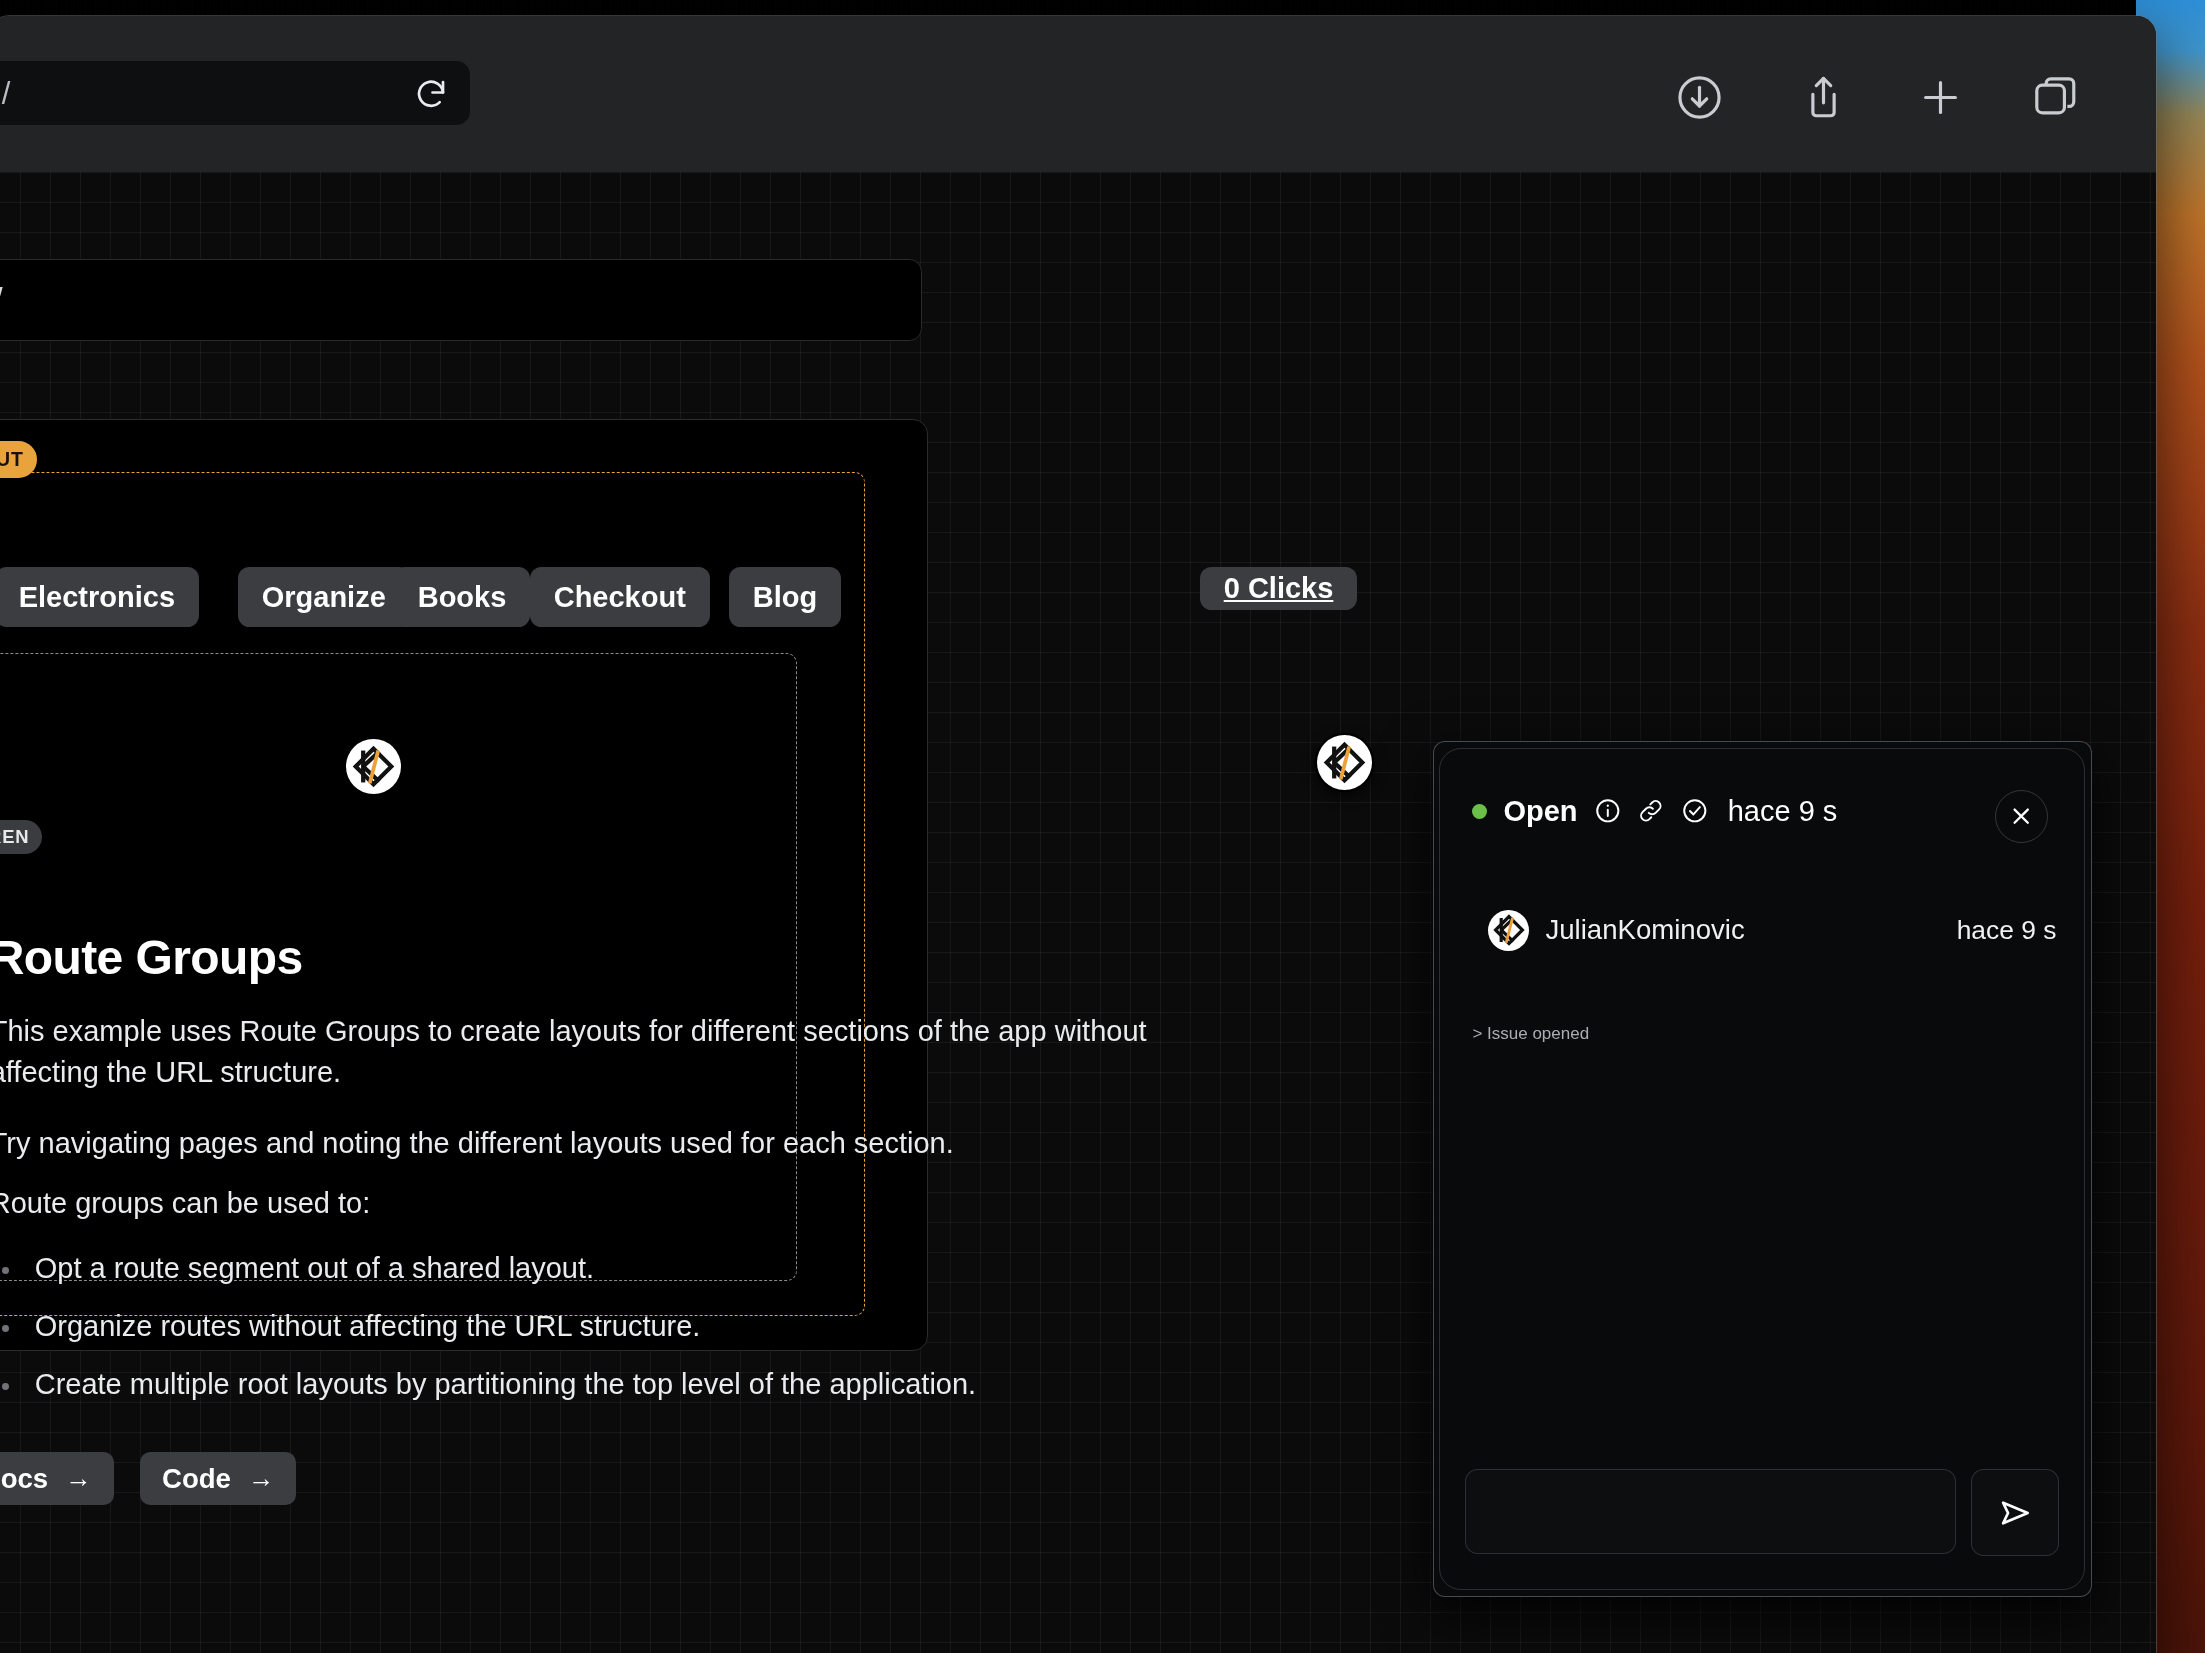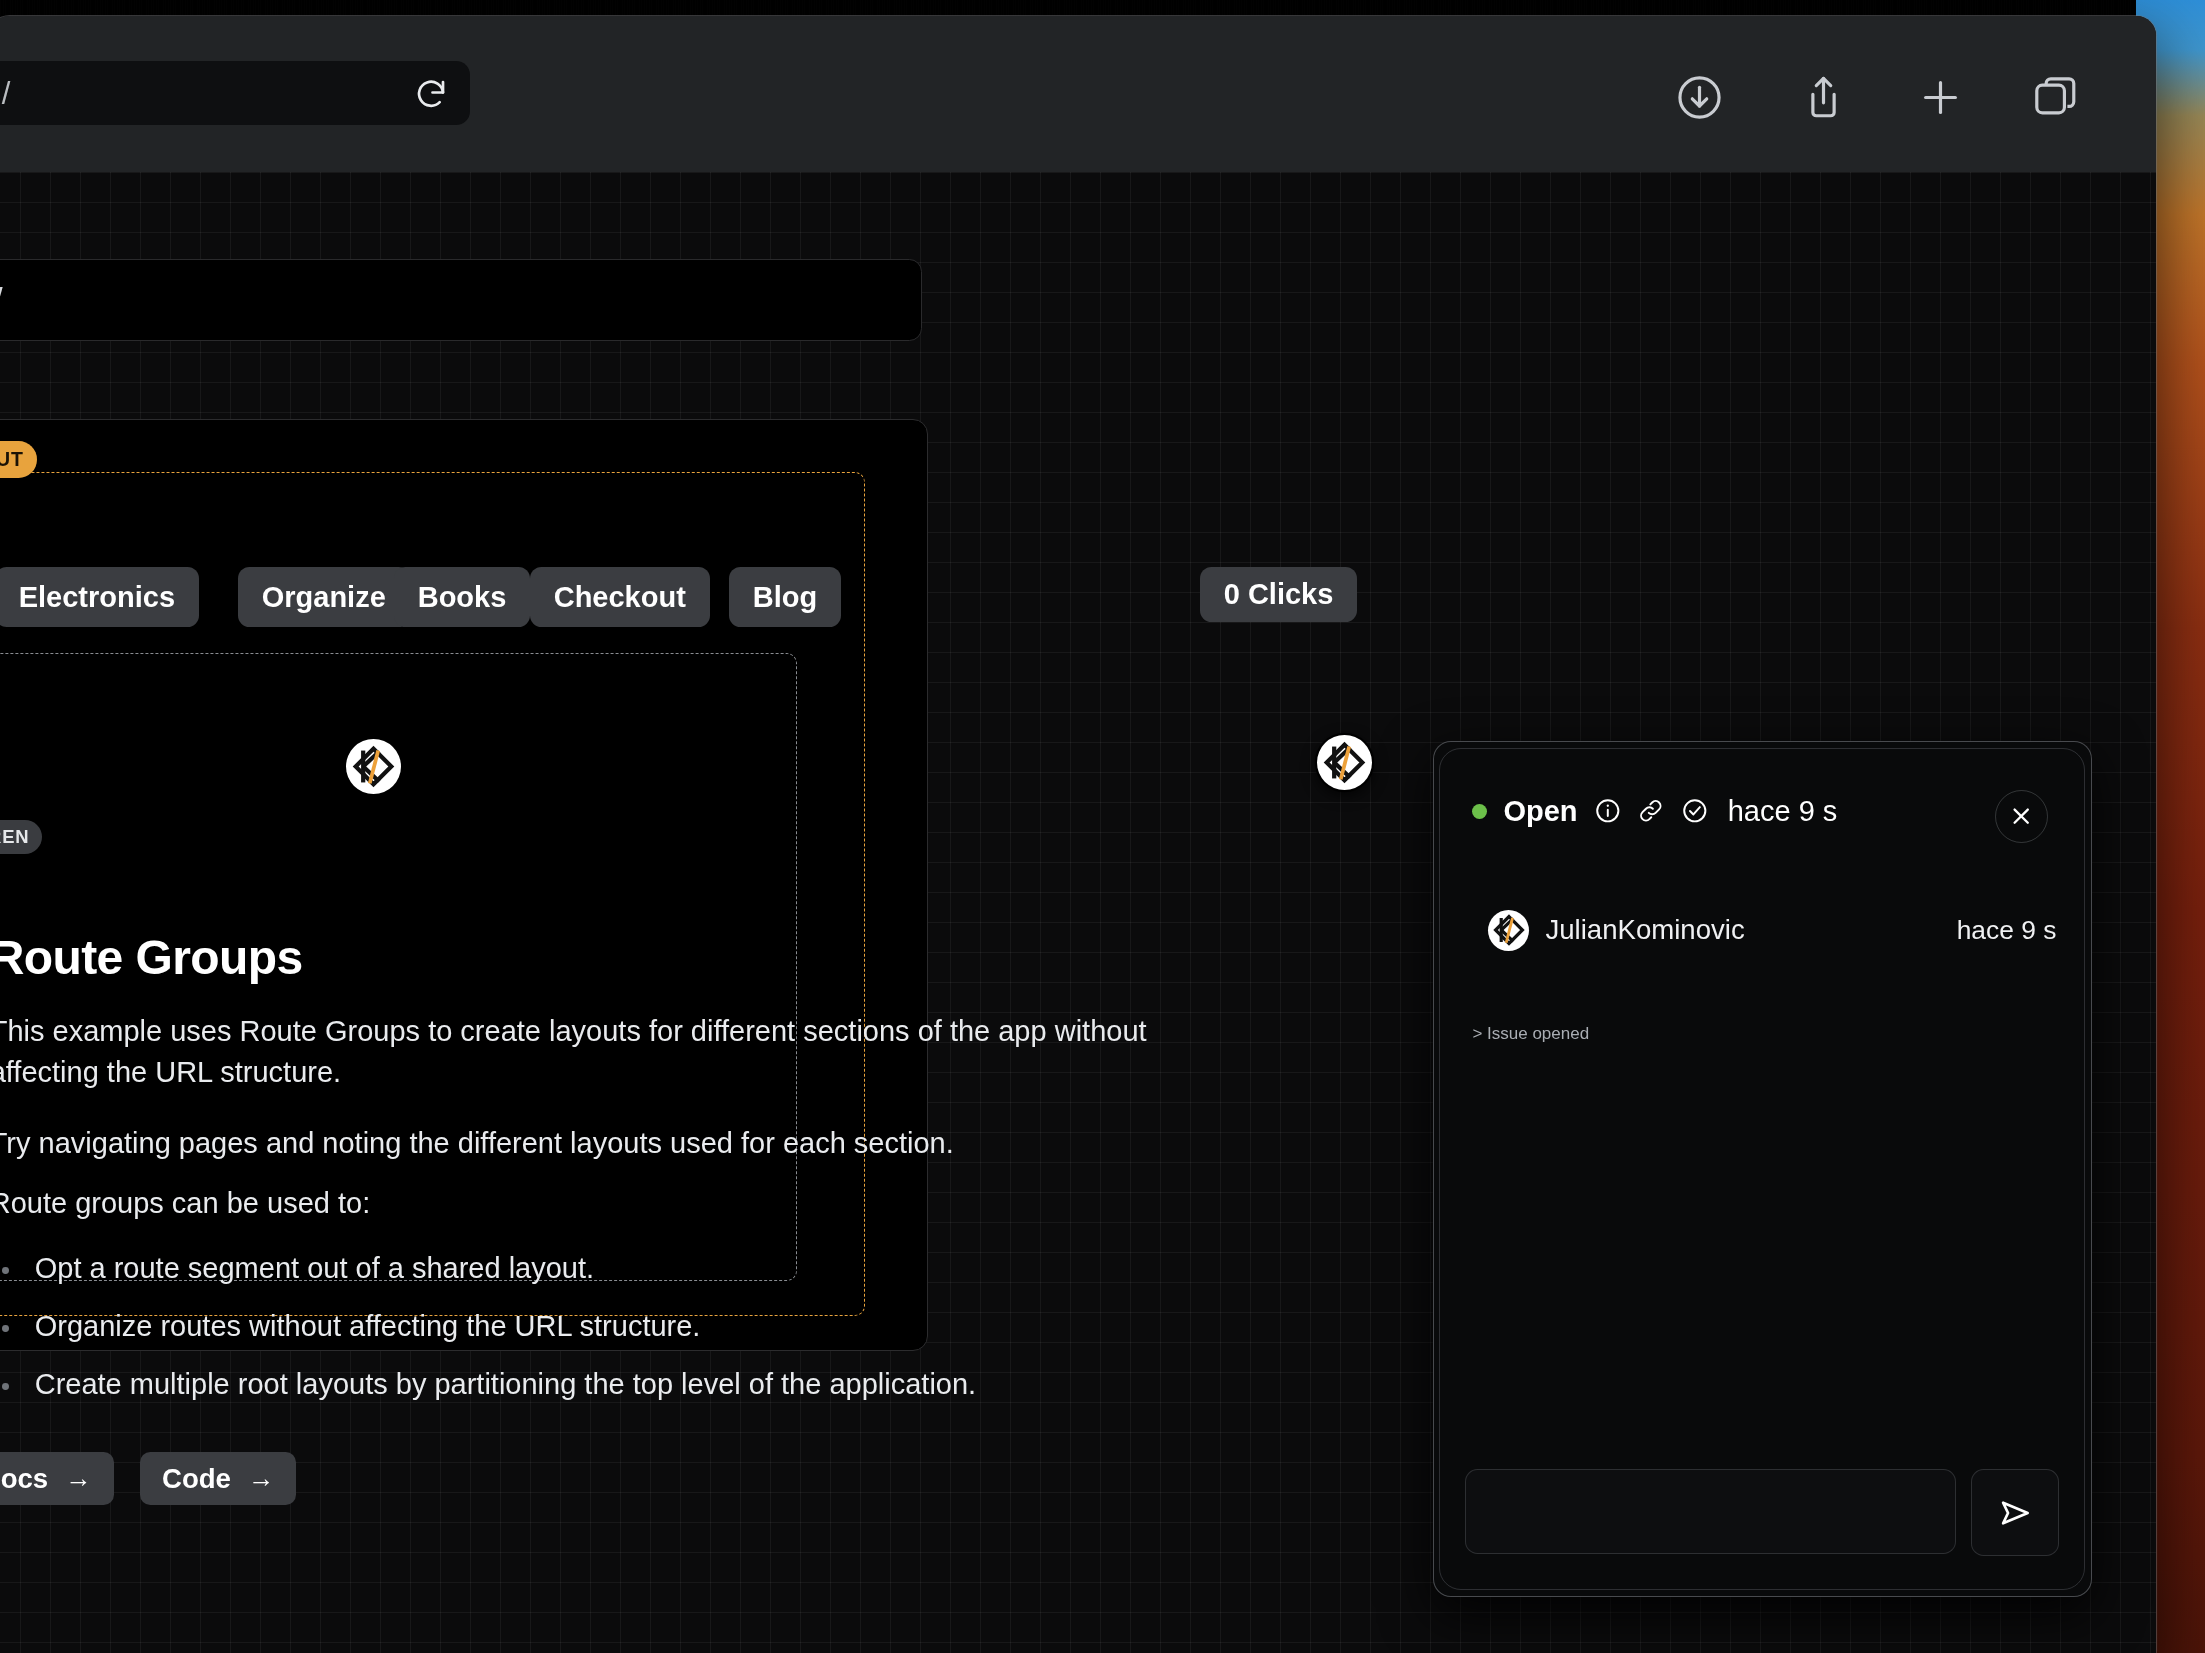--- a/index.html
+++ b/index.html
@@ -200,25 +200,25 @@
     cursor: pointer;
     white-space: nowrap;
   }
   #nav-electronics { left: 195px; }
   #nav-clothing    { left: 438px; }
   #nav-books       { left: 594px; }
   #nav-checkout    { left: 730px; }
   #nav-blog        { left: 929px; }
   #clicks-pill {
     position: absolute; top: 0; left: 1400px;
-    height: 55px; padding: 0 24px;
+    height: 43px; padding: 0 24px;
     background: #3b3d41; border-radius: 11.5px;
     display: flex; align-items: center; justify-content: center;
     color:#fff; font-size: 29px; font-weight: 600;
-    cursor: pointer; white-space: nowrap;
+    cursor: pointer; white-space: nowrap; text-decoration: underline;
   }
 
   
   .presence-marker {
     position: absolute;
     width: 55px; height: 55px;
     border-radius: 50%;
     background: #ffffff;
     box-shadow: 0 0 0 2.3px rgba(0,0,0,.9), 0 4.6px 15px rgba(0,0,0,.9);
     cursor: pointer;
@@ -272,21 +272,21 @@
     cursor: pointer; white-space: nowrap;
   }
   .cta-btn .arw { font-size: 26.4px; font-weight: 400; }
 
   
   #issue-panel {
     position: absolute;
     left: 1443px; top: 569px;
     width: 659px; height: 856px;
     background: #090a0b;
-    border-radius: 18px;
+    border-radius: 12px;
     border: 1.1px solid rgba(160,164,172,.42);
     box-shadow: 0 17px 52px rgba(0,0,0,.85);
     padding: 4px;
     box-sizing: border-box;
   }
   #issue-panel-inner {
     position: absolute; inset: 5.7px;
     border: 1.1px solid rgba(130,134,142,.30);
     border-radius: 22px;
     overflow: hidden;

